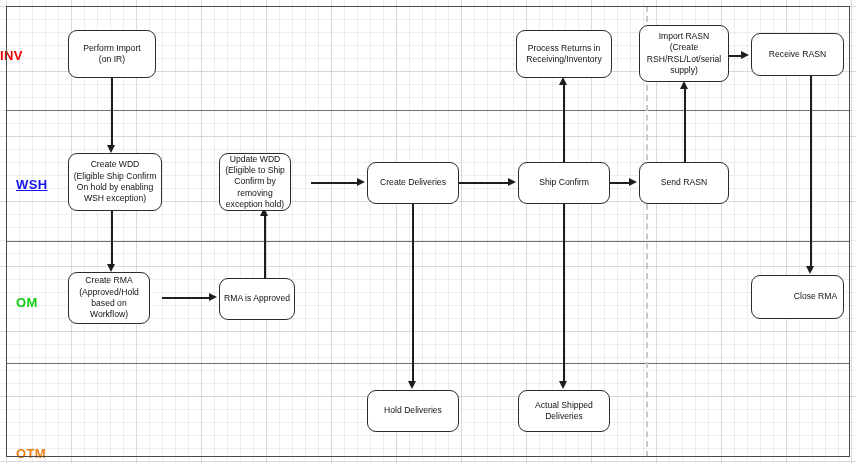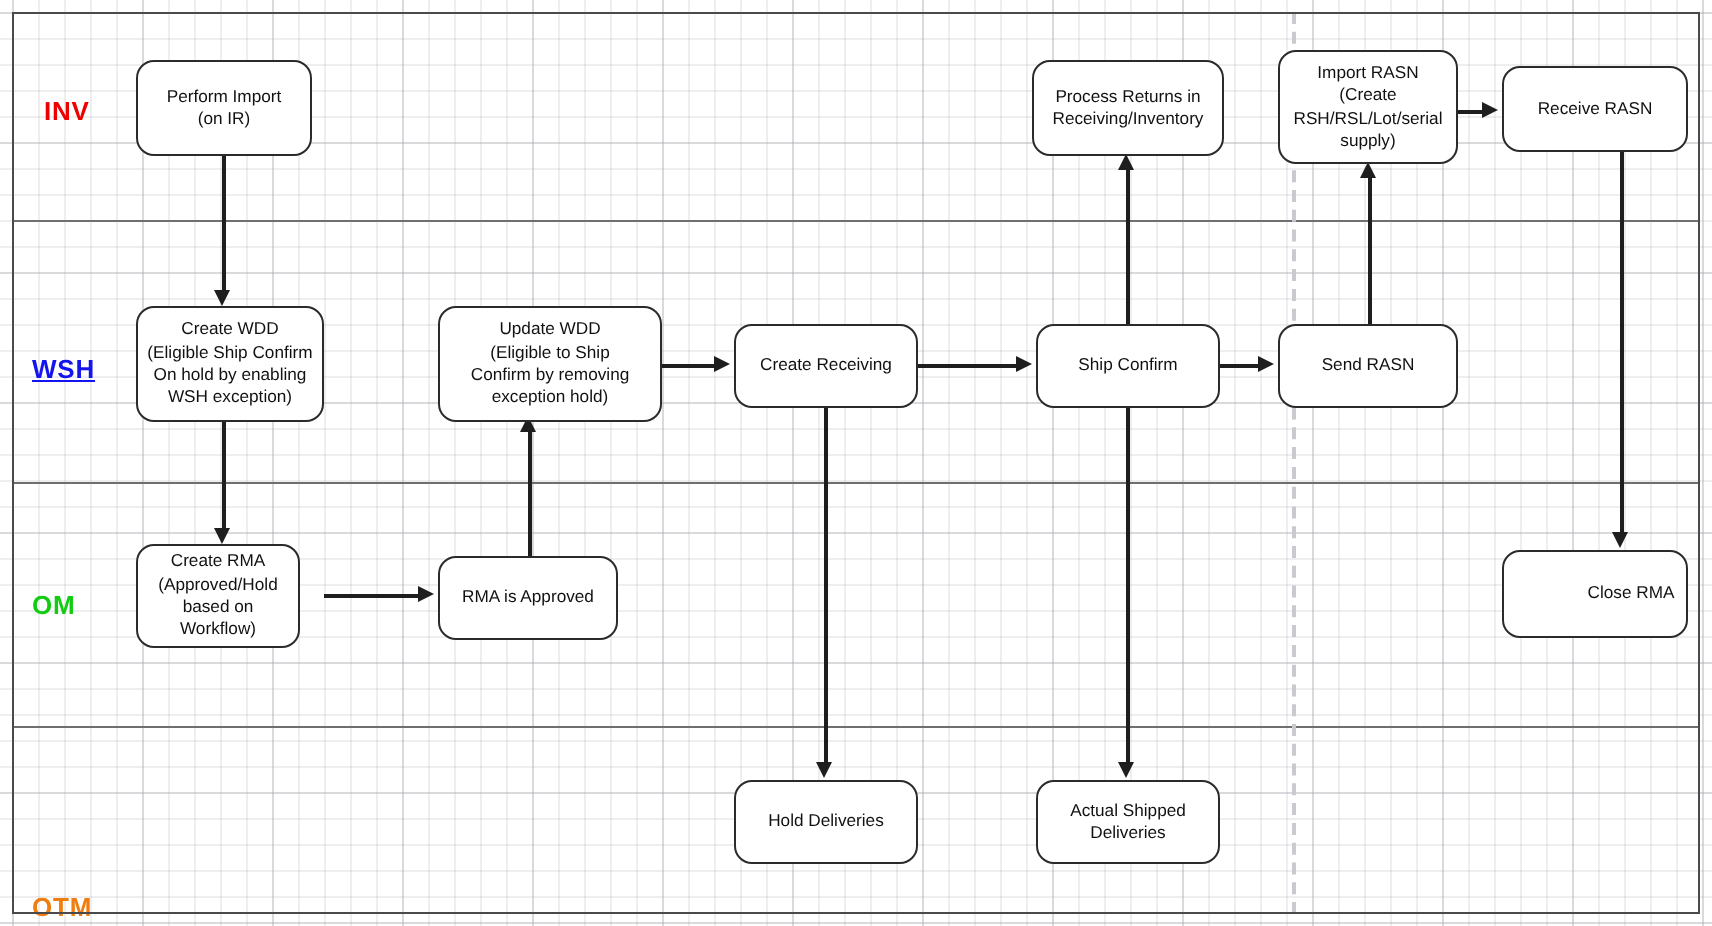--- a/index.html
+++ b/index.html
@@ -85,21 +85,21 @@
 <body>
 
 <div id="canvas">
 
   <div class="lane-sep" style="top:110px;"></div>
   <div class="lane-sep" style="top:241px;"></div>
   <div class="lane-sep" style="top:363px;"></div>
 
   <div class="divider" style="left:646px;top:6px;height:451px;"></div>
 
-  <div class="lane-label" style="left:22px;top:48px;color:#ee0000;">INV</div>
+  <div class="lane-label" style="left:0;top:48px;color:#ee0000;">INV</div>
   <div class="lane-label" style="left:16px;top:177px;color:#1414ee;text-decoration:underline;">WSH</div>
   <div class="lane-label" style="left:16px;top:295px;color:#11cc11;text-align:right;">OM</div>
   <div class="lane-label" style="left:16px;top:402px;color:#f07d10;margin-top:44px;">OTM</div>
 
   <div class="edge v" style="left:111px;top:78px;height:70px;"></div>
   <div class="arrow down" style="left:107.2px;top:145px;"></div>
 
   <div class="edge v" style="left:111px;top:211px;height:56px;"></div>
   <div class="arrow down" style="left:107.2px;top:264px;"></div>
 
@@ -153,42 +153,42 @@
   <div class="node" style="left:751px;top:33px;width:93px;height:43px;">
       <span>Receive RASN</span>
     </div>
 
   <div class="node" style="left:68px;top:153px;width:94px;height:58px;">
       <span>Create WDD
 (Eligible Ship Confirm
 On hold by enabling
 WSH exception)</span>
     </div>
-  <div class="node" style="left:219px;top:153px;width:112px;height:58px;">
+  <div class="node" style="left:219px;top:153px;width:72px;height:58px;">
       <span>Update WDD
 (Eligible to Ship
 Confirm by removing
 exception hold)</span>
     </div>
   <div class="node" style="left:367px;top:162px;width:92px;height:42px;">
-      <span>Create Receiving</span>
+      <span>Create Deliveries</span>
     </div>
   <div class="node" style="left:518px;top:162px;width:92px;height:42px;">
       <span>Ship Confirm</span>
     </div>
   <div class="node" style="left:639px;top:162px;width:90px;height:42px;">
       <span>Send RASN</span>
     </div>
 
   <div class="node" style="left:68px;top:272px;width:82px;height:52px;">
       <span>Create RMA
 (Approved/Hold
 based on Workflow)</span>
     </div>
-  <div class="node" style="left:219px;top:278px;width:90px;height:42px;">
+  <div class="node" style="left:219px;top:278px;width:76px;height:42px;">
       <span>RMA is Approved</span>
     </div>
   <div class="node" style="left:751px;top:275px;width:93px;height:44px;padding-left:40px;">
       <span>Close RMA</span>
     </div>
 
   <div class="node" style="left:367px;top:390px;width:92px;height:42px;">
       <span>Hold Deliveries</span>
     </div>
   <div class="node" style="left:518px;top:390px;width:92px;height:42px;">

